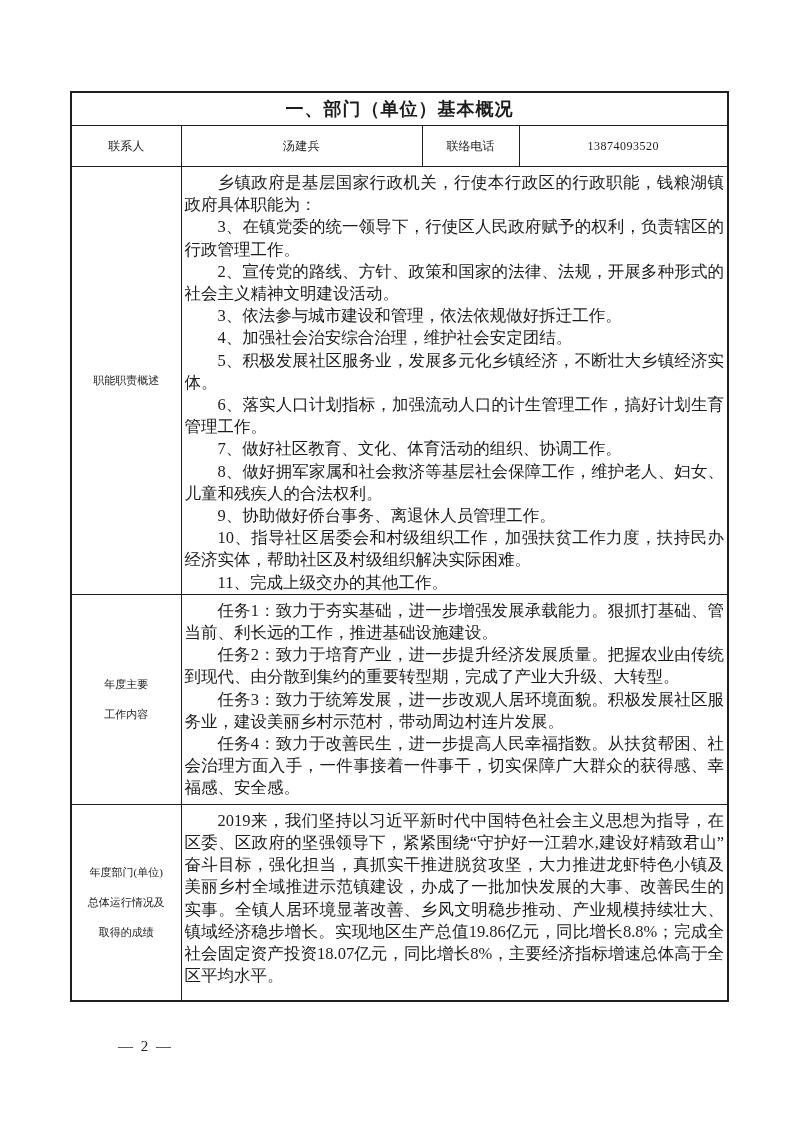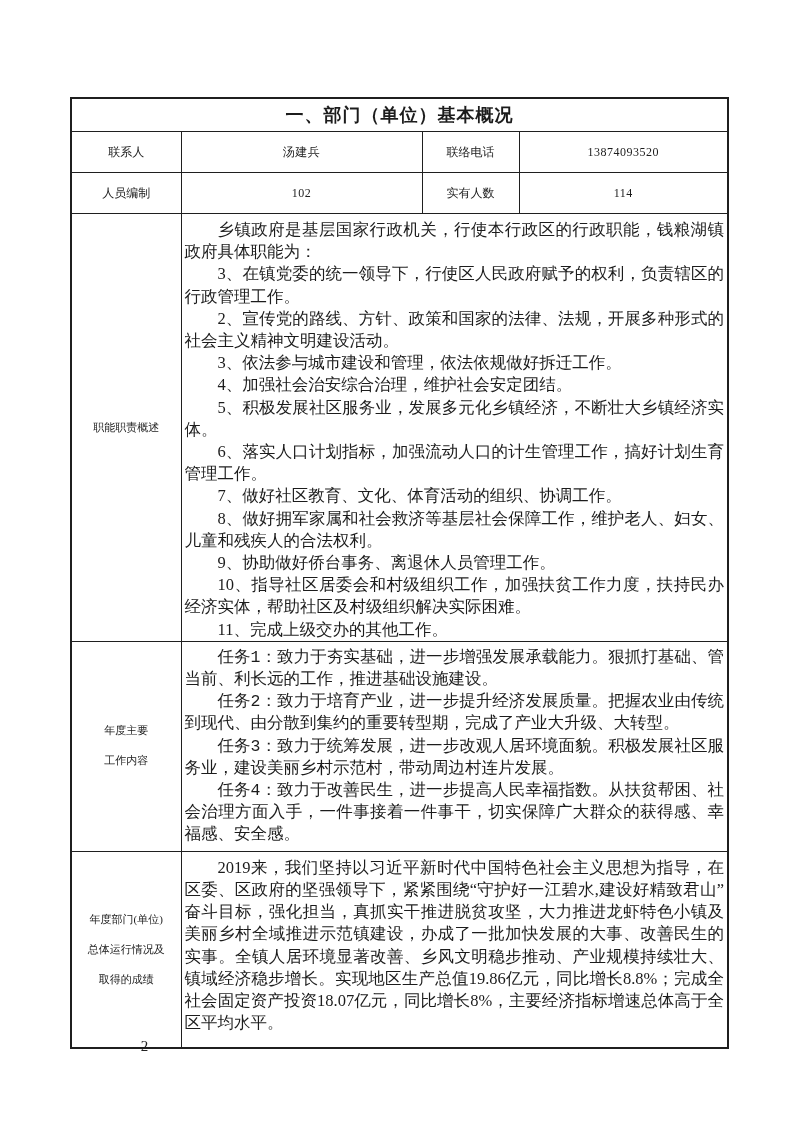--- a/index.html
+++ b/index.html
@@ -8,21 +8,21 @@
     background: #ffffff;
     font-family: "Liberation Serif", "DejaVu Serif", serif;
     color: #1c1c1c;
     position: relative;
     overflow: hidden;
   }
   .page { position: absolute; inset: 0; background: #ffffff; }
 
   table.doc-table {
     position: absolute;
-    left: 70px; top: 97px;
+    left: 70px; top: 91px;
     width: 657px;
     border-collapse: collapse;
     table-layout: fixed;
     border: 2px solid #1f1f1f;
   }
   .doc-table td {
     border: 1px solid #1f1f1f;
     padding: 0;
     overflow: hidden;
   }
@@ -60,21 +60,21 @@
     font-size: 16.5px;
     line-height: 22.2px;
     padding: 5px 3px 0 3px;
   }
   td.section-content p {
     margin: 0;
     text-indent: 2em;
   }
 
   td.h-duties  { height: 403px; }
-  td.h-tasks   { height: 204px; font-family: Liberation Mono, monospace; }
+  td.h-tasks   { height: 204px; }
   td.h-summary { height: 190px; }
 
   .page-footer {
     position: absolute;
     left: 118px; top: 1038px;
     font-size: 15px;
     letter-spacing: 2px;
     color: #222;
   }
 </style>
@@ -96,26 +96,20 @@
       <td class="title-cell" colspan="4">一、部门（单位）基本概况</td>
     </tr>
 
     <tr>
       <td class="info-label">联系人</td>
       <td class="info-value">汤建兵</td>
       <td class="info-label">联络电话</td>
       <td class="info-value">13874093520</td>
     </tr>
 
-    <tr>
-      <td class="info-label">人员编制</td>
-      <td class="info-value">102</td>
-      <td class="info-label">实有人数</td>
-      <td class="info-value">114</td>
-    </tr>
 
     <tr>
       <td class="section-label h-duties">职能职责概述</td>
       <td class="section-content h-duties" colspan="3">
         <p>乡镇政府是基层国家行政机关，行使本行政区的行政职能，钱粮湖镇政府具体职能为：</p>
         <p>3、在镇党委的统一领导下，行使区人民政府赋予的权利，负责辖区的行政管理工作。</p>
         <p>2、宣传党的路线、方针、政策和国家的法律、法规，开展多种形式的社会主义精神文明建设活动。</p>
         <p>3、依法参与城市建设和管理，依法依规做好拆迁工作。</p>
         <p>4、加强社会治安综合治理，维护社会安定团结。</p>
         <p>5、积极发展社区服务业，发展多元化乡镇经济，不断壮大乡镇经济实体。</p>

